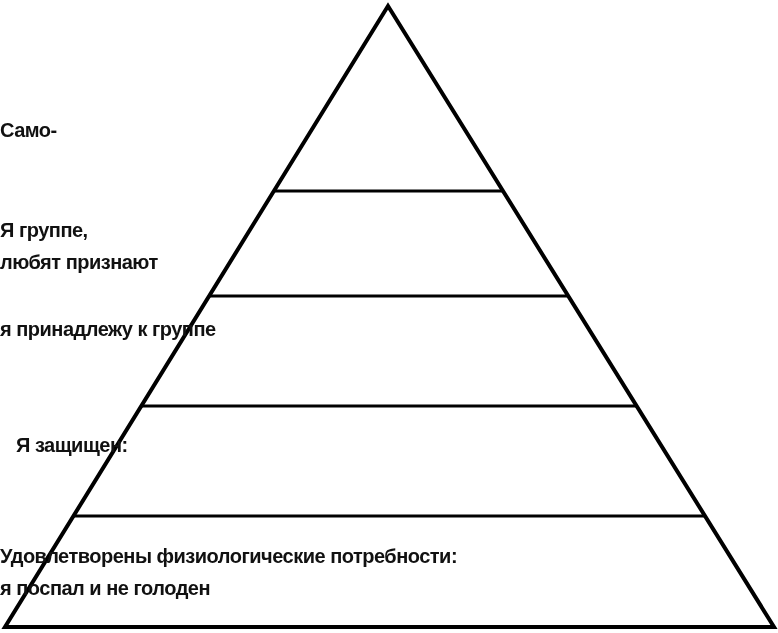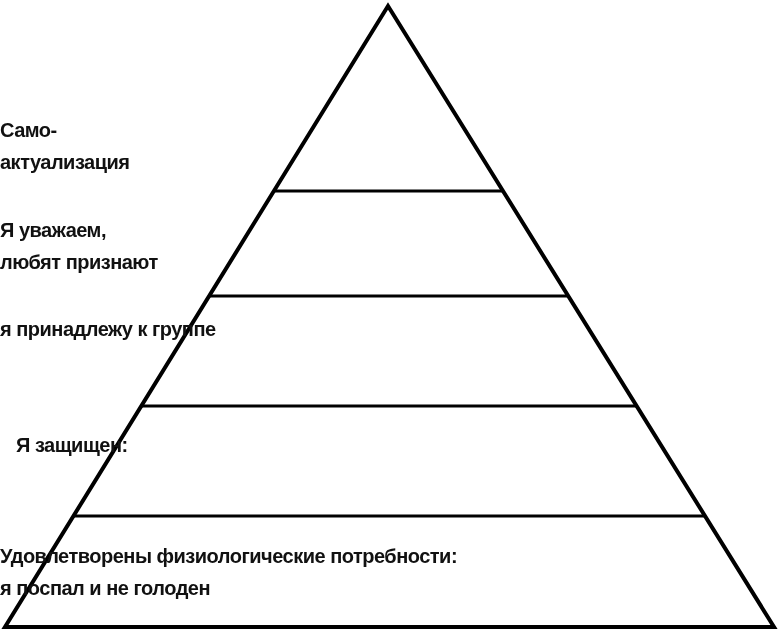--- a/index.html
+++ b/index.html
@@ -25,25 +25,24 @@
 <svg id="pyramid-svg" width="778" height="633" viewBox="0 0 778 633">
   <polygon points="388,6 774,627 5,627" fill="#ffffff" stroke="#000000" stroke-width="4" stroke-linejoin="miter"></polygon>
   <line x1="274" y1="191" x2="503" y2="191" stroke="#000000" stroke-width="3"></line>
   <line x1="209" y1="296" x2="568" y2="296" stroke="#000000" stroke-width="3"></line>
   <line x1="141" y1="406" x2="637" y2="406" stroke="#000000" stroke-width="3"></line>
   <line x1="73" y1="516" x2="705" y2="516" stroke="#000000" stroke-width="3"></line>
 </svg>
 
 <div class="level-label" style="top:114px;">
   <span>Само-</span>
-  <span>актуализация</span>
 </div>
 
 <div class="level-label" style="top:214px;">
-  <span>Я уважаем,</span>
+  <span>Я группе,</span>
   <span>любят признают</span>
 </div>
 
 <div class="level-label" style="top:313px;">
   <span>я принадлежу к группе</span>
 </div>
 
 <div class="level-label" style="top:429px;padding-left:16px;">
   <span>Я защищен:</span>
 </div>

